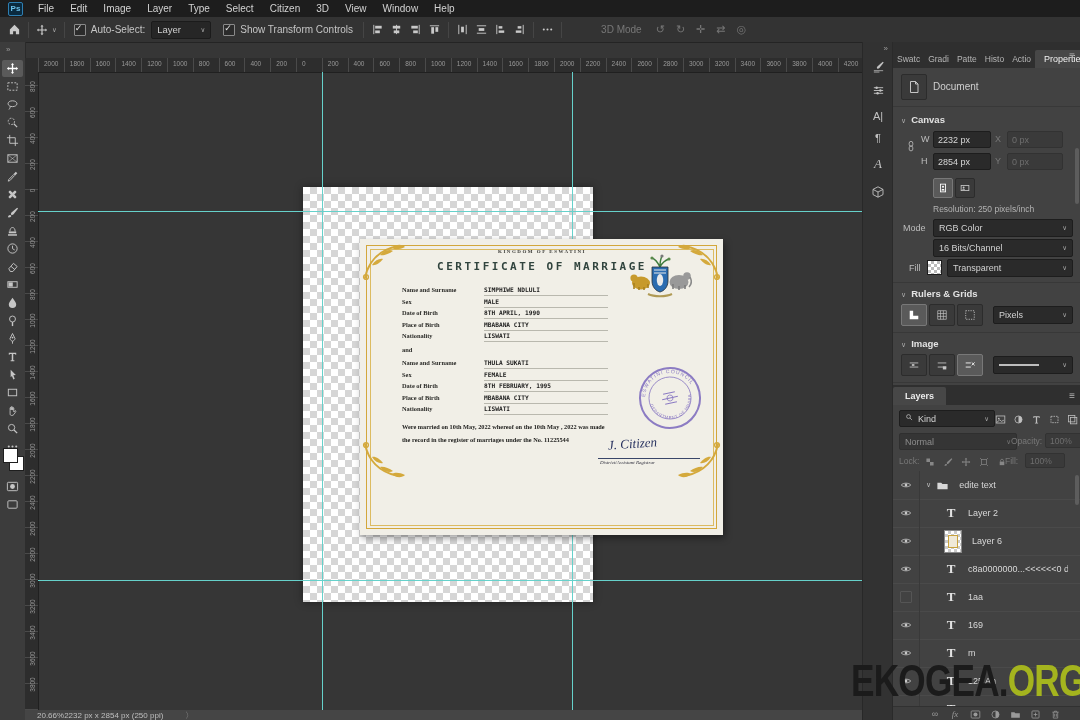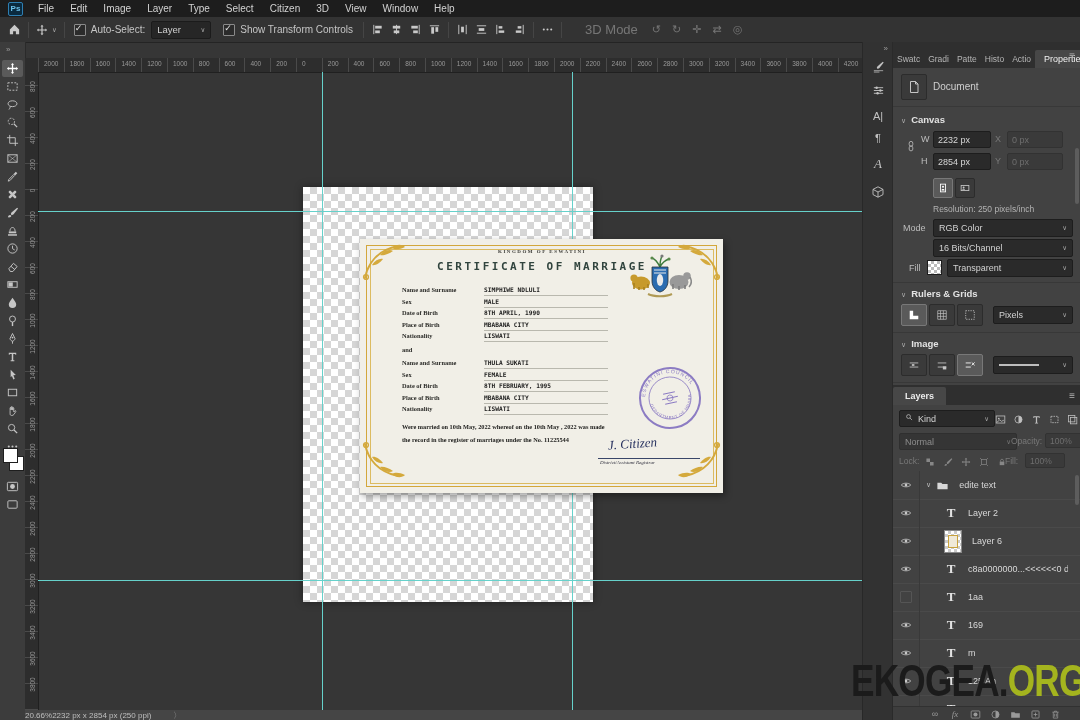--- a/index.html
+++ b/index.html
@@ -45,21 +45,21 @@
   .ruler-corner{position:absolute;left:25px;top:58px;width:13px;height:14px;background:#2d2d2d;
                 border-right:1px solid #202020;border-bottom:1px solid #202020}
   
   .doc-checker{position:absolute;left:303px;top:187px;width:290px;height:415px;background-color:#ffffff;z-index:1;
     background-image:linear-gradient(45deg,#d6d6d6 25%,transparent 25%,transparent 75%,#d6d6d6 75%),
                      linear-gradient(45deg,#d6d6d6 25%,transparent 25%,transparent 75%,#d6d6d6 75%);
     background-size:14px 14px;background-position:0 0,7px 7px;box-shadow:0 0 8px rgba(0,0,0,.4)}
   .guide-v{position:absolute;top:72px;height:638px;width:1px;z-index:3}
   .guide-h{position:absolute;left:38px;width:824px;height:1px;z-index:3}
   
-  .certificate{position:absolute;left:360px;top:239px;width:363px;height:254px;background:#f1efe7;z-index:4;
+  .certificate{position:absolute;left:360px;top:239px;width:363px;height:296px;background:#f1efe7;z-index:4;
                box-shadow:2px 3px 7px rgba(0,0,0,.38)}
   .cert-border{position:absolute;inset:6px;border:1.6px solid #d3a73b}
   .cert-border2{position:absolute;inset:9.5px;border:.5px solid #dcbb61}
   .cert-corner{position:absolute;width:46px;height:40px;color:#d4a93c}
   .cert-kingdom{position:absolute;left:42px;top:10px;width:280px;text-align:center;
                 font:bold 5px "Liberation Serif",serif;letter-spacing:1.5px;color:#3a3a36}
   .cert-title{position:absolute;left:42px;top:21px;width:280px;text-align:center;
               font:bold 11px "DejaVu Sans Mono",monospace;letter-spacing:2.5px;color:#31443e}
   .cert-fields{position:absolute;left:42px}
   .cert-row{display:flex;height:11.5px}
@@ -229,21 +229,21 @@
       </span>
     <span class="ob-sep"></span>
     <span class="ob-ico" id="ob-ellipsis">
         <svg width="13" height="13" viewBox="0 0 14 14">
           <circle cx="3" cy="7" r="1.1" fill="currentColor"></circle>
           <circle cx="7" cy="7" r="1.1" fill="currentColor"></circle>
           <circle cx="11" cy="7" r="1.1" fill="currentColor"></circle>
         </svg>
       </span>
     <span class="ob-sep"></span>
-    <span class="dim" style="margin-left:16px;font-size:13px">3D Mode</span>
+    <span class="dim" style="margin-left:32px;font-size:10px">3D Mode</span>
     <span class="dim" style="display:flex;gap:11px;margin-left:14px;font-size:11px">
       <span>↺</span>
       <span>↻</span>
       <span>✛</span>
       <span>⇄</span>
       <span>◎</span>
     </span>
   </div>
 
 
@@ -927,21 +927,21 @@
         </span>
       <span class="lpb-ico" id="lpb-trash">
           <svg width="11" height="11" viewBox="0 0 14 14">
             <path d="M3 4 H11 M4.2 4 V11.6 H9.8 V4 M5.6 4 V2.8 H8.4 V4 M5.9 6 V9.8 M8.1 6 V9.8" fill="none" stroke="currentColor" stroke-width=".9"></path>
           </svg>
         </span>
     </div>
   </div>
 
   <div class="statusbar">
-    <span style="">20.66%</span>
+    <span style="margin-left:12px">20.66%</span>
     <span style="">2232 px x 2854 px (250 ppi)</span>
     <span style="margin-left:22px;color:#9a9a9a">〉</span>
   </div>
 
   <div class="watermark">
     <span id="wm-dark" style="color: rgb(27, 27, 27);">EKOGEA.</span><span id="wm-accent" style="color: rgb(164, 180, 30);">ORG</span>
   </div>
 </div>
 
 </body></html>

